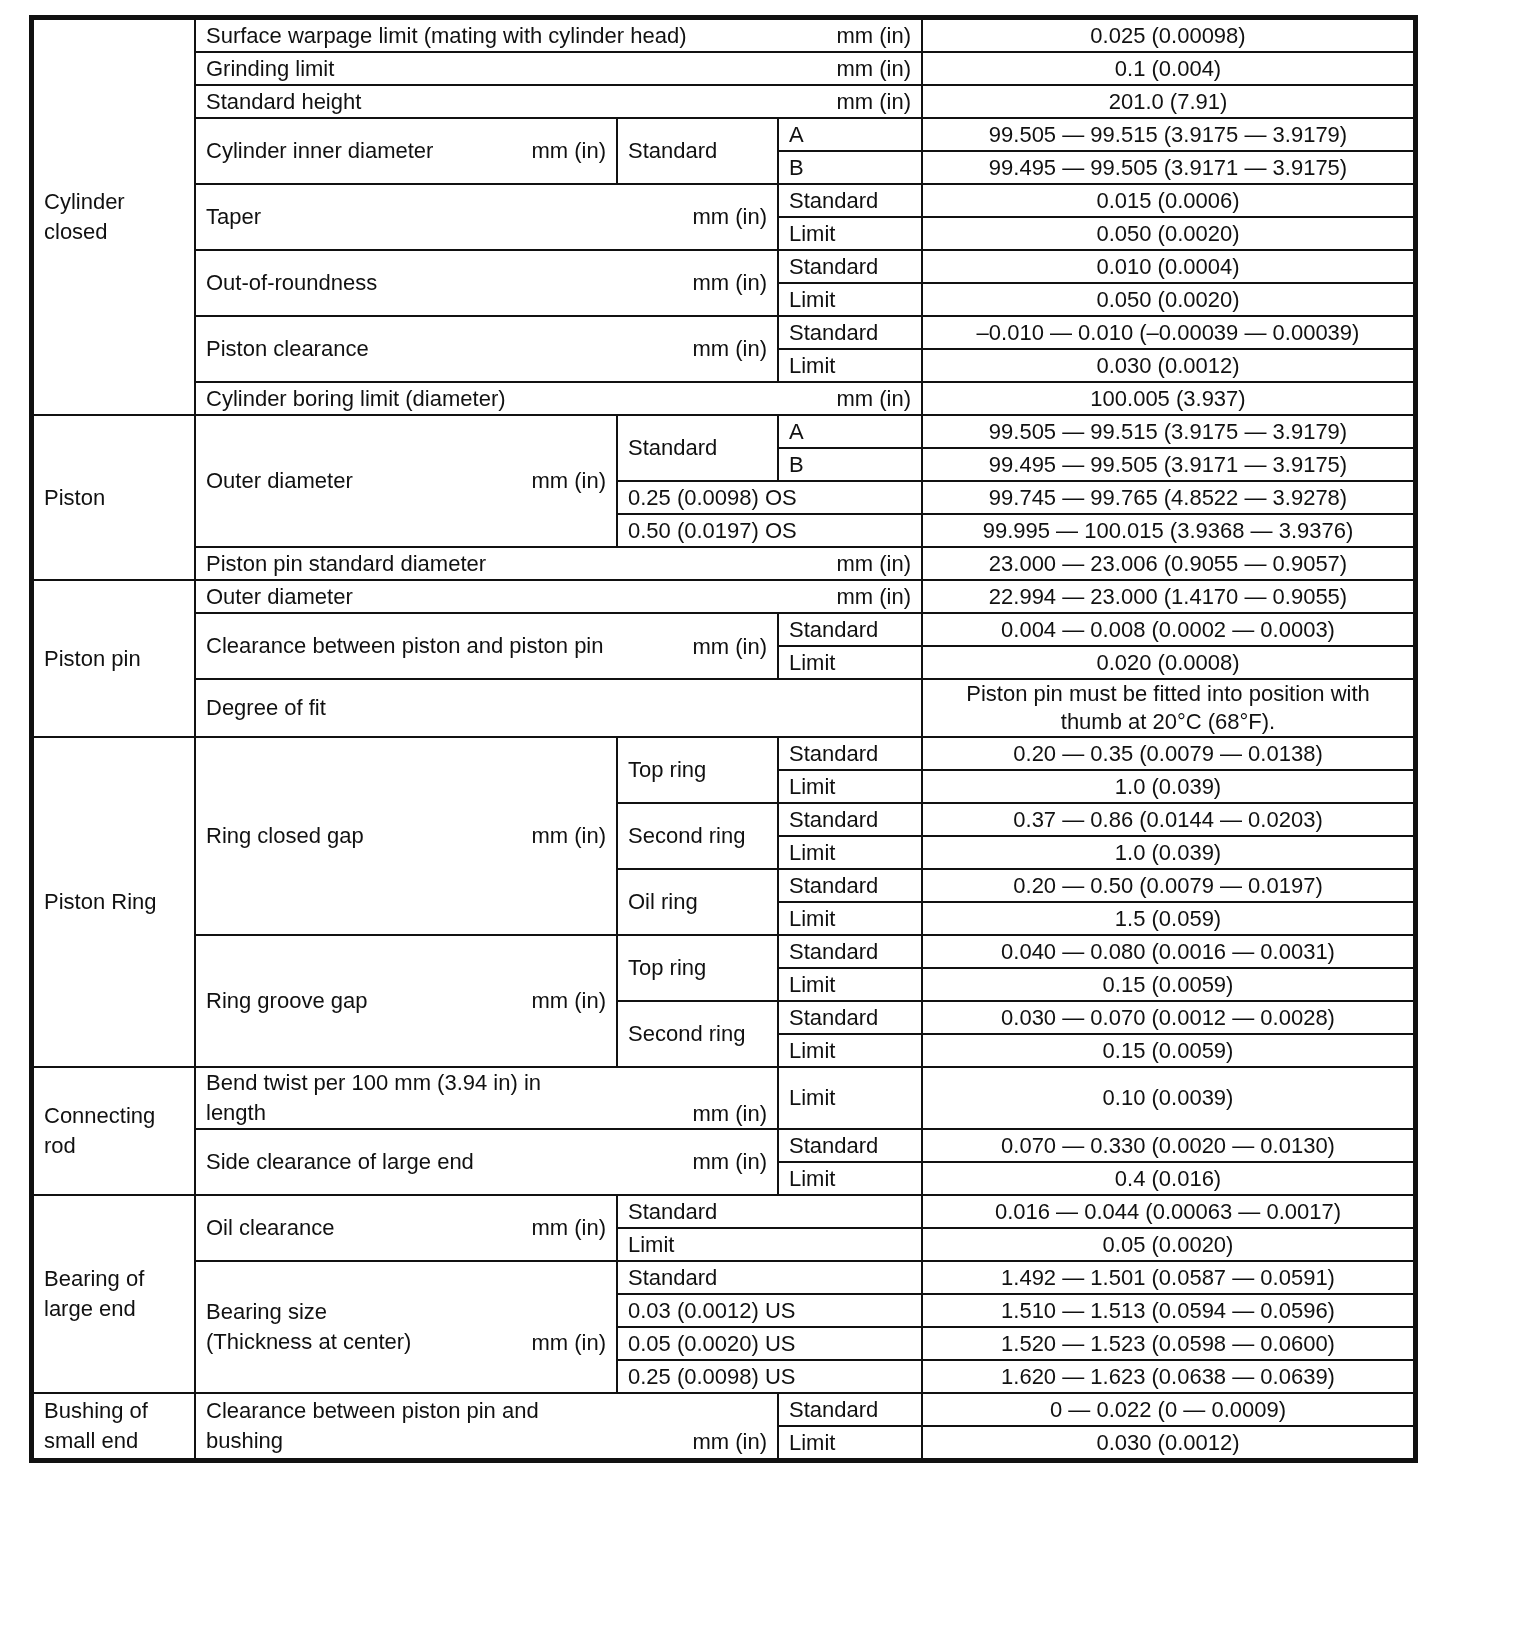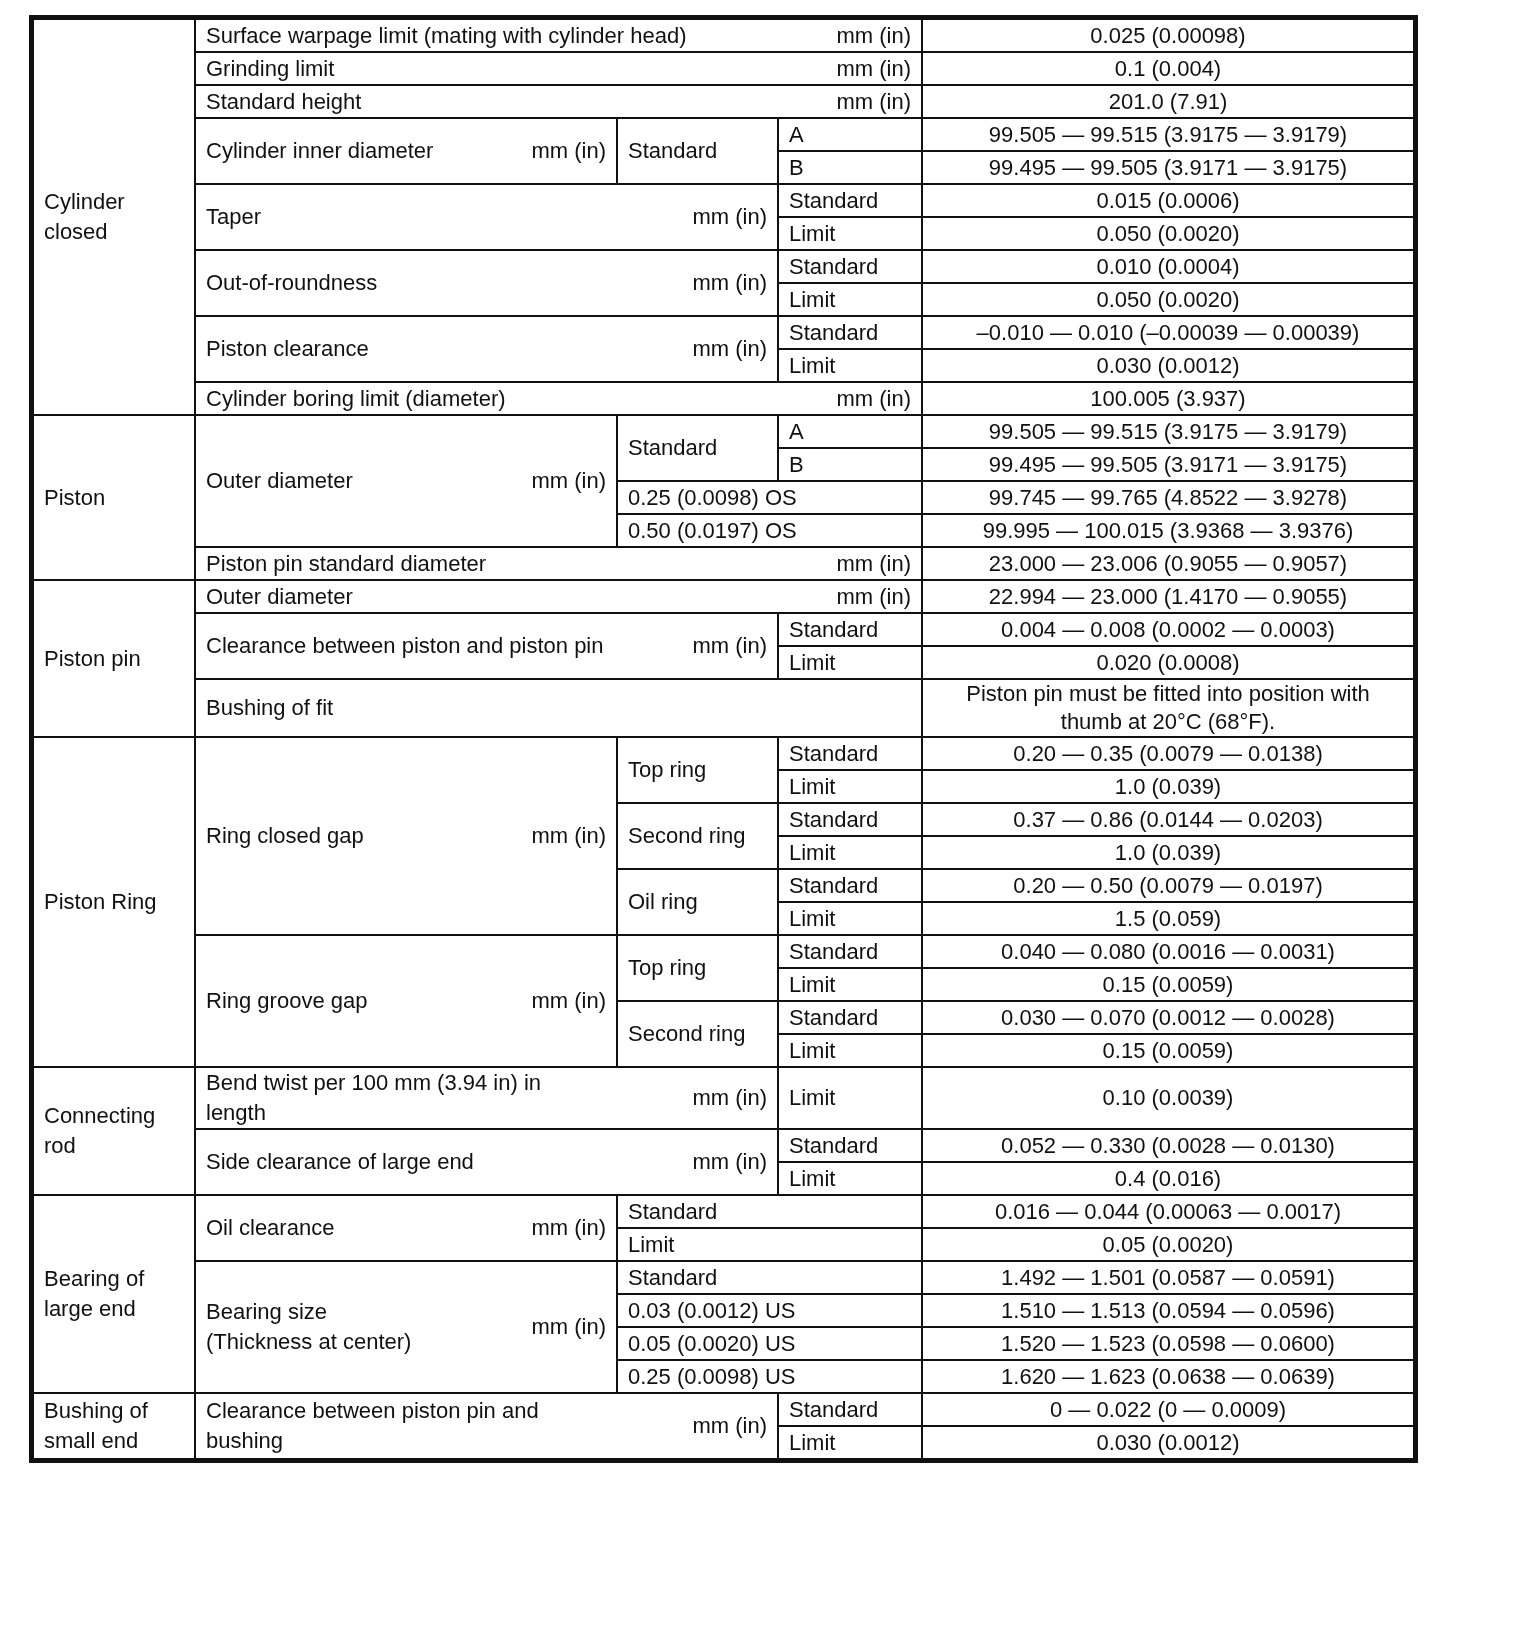--- a/index.html
+++ b/index.html
@@ -14,21 +14,21 @@
   table.spec td {
     border:2px solid #111;
     padding:0 10px;
     height:31px;
     line-height:28px;
     vertical-align:middle;
     overflow:hidden;
   }
   table.spec td.grp { border-right:2px solid #111; }
   td.val { text-align:center;margin-top:14px; }
-  .lr { display:flex; justify-content:space-between; align-items:center; }
+  .lr { display:flex; justify-content:space-between; align-items:flex-end; }
   .lr .unit { white-space:nowrap; padding-left:8px; }
   td.tall { height:60px; }
   .wrap { line-height:30px; }
   col.c0 { width:162px; }
   col.c1 { width:422px; }
   col.c2 { width:161px; }
   col.c3 { width:144px; }
   col.c4 { width:492px; }
   .outer { outline:3px solid #111; }
 </style>
@@ -198,21 +198,21 @@
           </div>
         </td>
       <td>Standard</td>
       <td class="val">0.004 — 0.008 (0.0002 — 0.0003)</td>
     </tr>
     <tr>
       <td>Limit</td>
       <td class="val">0.020 (0.0008)</td>
     </tr>
     <tr>
-      <td colspan="3" class="tall">Bushing of fit</td>
+      <td colspan="3" class="tall">Degree of fit</td>
       <td class="val tall wrap">Piston pin must be fitted into position with thumb at 20°C (68°F).</td>
     </tr>
 
     <tr>
       <td rowspan="10" class="grp">
           <div class="wrap">Piston Ring</div>
         </td>
       <td rowspan="6">
           <div class="lr">
             <span>Ring closed gap</span>
@@ -284,21 +284,21 @@
       <td class="val tall">0.10 (0.0039)</td>
     </tr>
     <tr>
       <td rowspan="2" colspan="2">
           <div class="lr">
             <span>Side clearance of large end</span>
             <span class="unit">mm (in)</span>
           </div>
         </td>
       <td>Standard</td>
-      <td class="val">0.052 — 0.330 (0.0028 — 0.0130)</td>
+      <td class="val">0.070 — 0.330 (0.0020 — 0.0130)</td>
     </tr>
     <tr>
       <td>Limit</td>
       <td class="val">0.4 (0.016)</td>
     </tr>
 
     <tr>
       <td rowspan="6" class="grp">
           <div class="wrap">Bearing of large end</div>
         </td>

